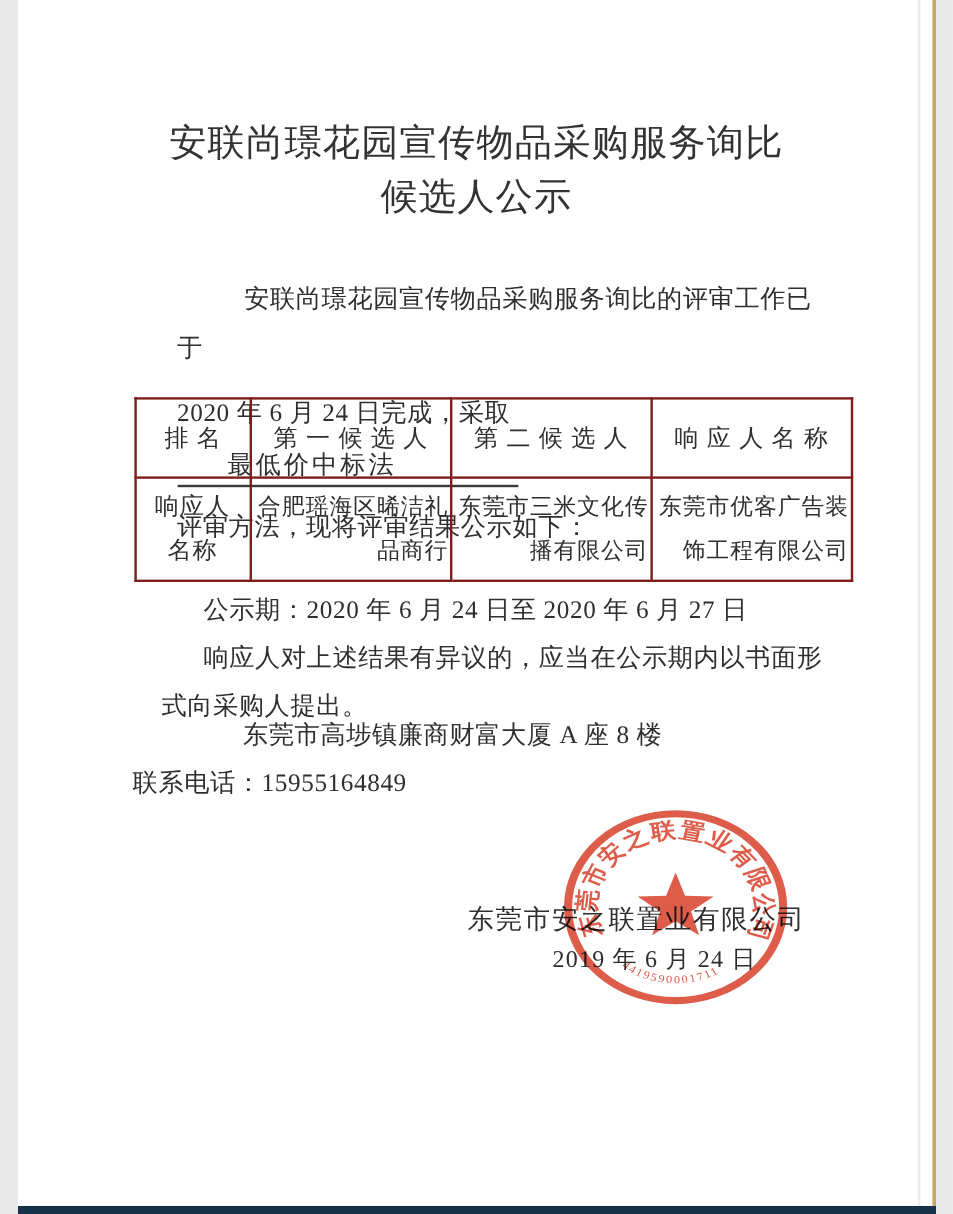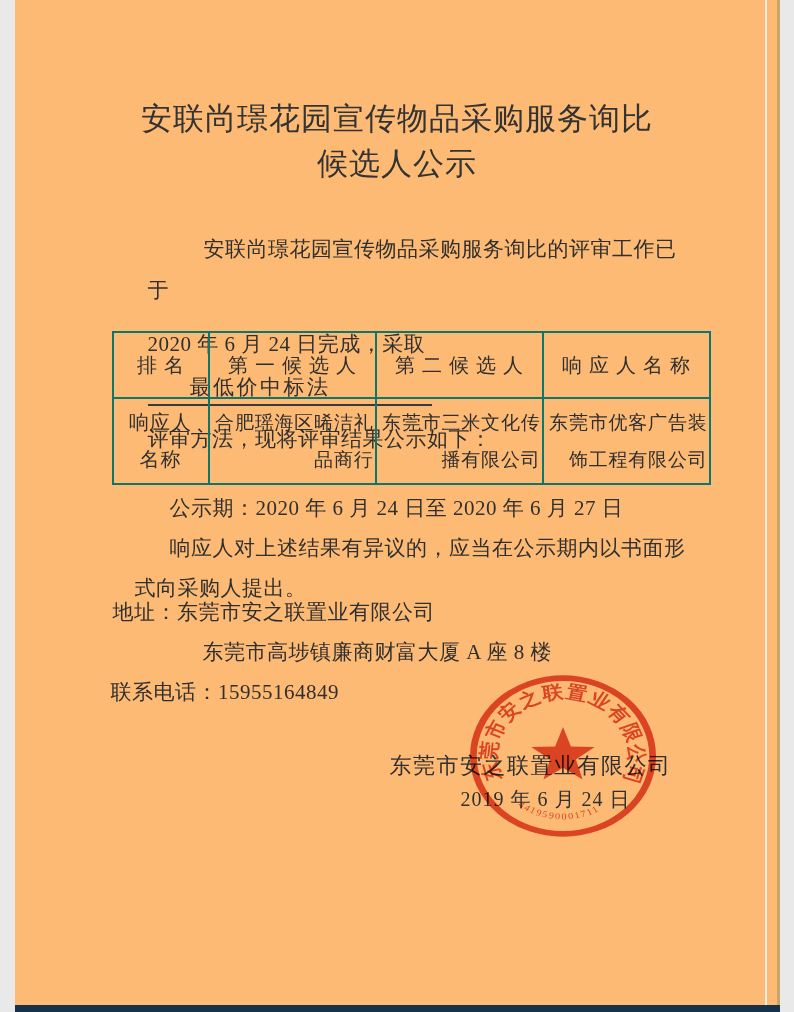--- a/index.html
+++ b/index.html
@@ -1,19 +1,19 @@
 <!DOCTYPE html>
 <html><head>
 <meta charset="utf-8">
 <style>
   html,body{margin:0;padding:0;background:#e9e9e9;}
   .page{
     position:relative;
     width:765px;height:1012px;
-    background:#fdba74;
+    background:#ffffff;
     overflow:hidden;
     font-family:"Liberation Serif","DejaVu Serif",serif;
     color:#2f2f2f;
     margin:0 auto;
   }
   
   .edge-right-gray{position:absolute;top:0;right:13px;width:2px;height:100%;background:#ededed;}
   .edge-right-gold{position:absolute;top:0;right:0;width:3px;height:100%;background:#c7a767;}
   .edge-bottom{position:absolute;bottom:0;left:0;width:100%;height:7px;background:#16324a;}
 
@@ -35,21 +35,21 @@
     border-bottom:2px solid #3a3a3a;
     vertical-align:bottom;line-height:33px;
     text-indent:42px;letter-spacing:2.5px;white-space:nowrap;
   }
 
   table.candidates{
     position:absolute;top:331px;left:97px;
     border-collapse:collapse;table-layout:fixed;
   }
   table.candidates th, table.candidates td{
-    border:2px solid #0f766e;font-weight:normal;
+    border:2px solid #7f1d1d;font-weight:normal;
   }
   table.candidates th{
     height:64px;font-size:20px;letter-spacing:7px;
     text-align:center;padding:0 0 0 7px;
   }
   td.cell-label{
     height:84px;text-align:center;vertical-align:middle;
     font-size:20px;letter-spacing:1px;line-height:37px;padding:0 12px;margin-top:48px;
   }
   td.cell-cand{
@@ -114,21 +114,20 @@
     </tbody>
   </table>
 
   <div class="notes notes-a">
     <p class="pl59">公示期：2020 年 6 月 24 日至 2020 年 6 月 27 日</p>
     <p class="pl59">响应人对上述结果有异议的，应当在公示期内以书面形</p>
     <p class="pl24">式向采购人提出。</p>
   </div>
 
   <div class="notes notes-b">
-    <p class="pl2">地址：东莞市安之联置业有限公司</p>
     <p class="pl92">东莞市高埗镇廉商财富大厦 A 座 8 楼</p>
     <p>联系电话：15955164849</p>
   </div>
 
   <div class="sig-company">东莞市安之联置业有限公司</div>
   <div class="sig-date">2019 年 6 月 24 日</div>
 
   <svg class="seal" viewBox="0 0 190 190" preserveAspectRatio="none" xmlns="http://www.w3.org/2000/svg">
     <defs>
       <path id="seal-top-arc" d="M 37,122 A 64,64 0 1 1 153,122" fill="none"></path>

